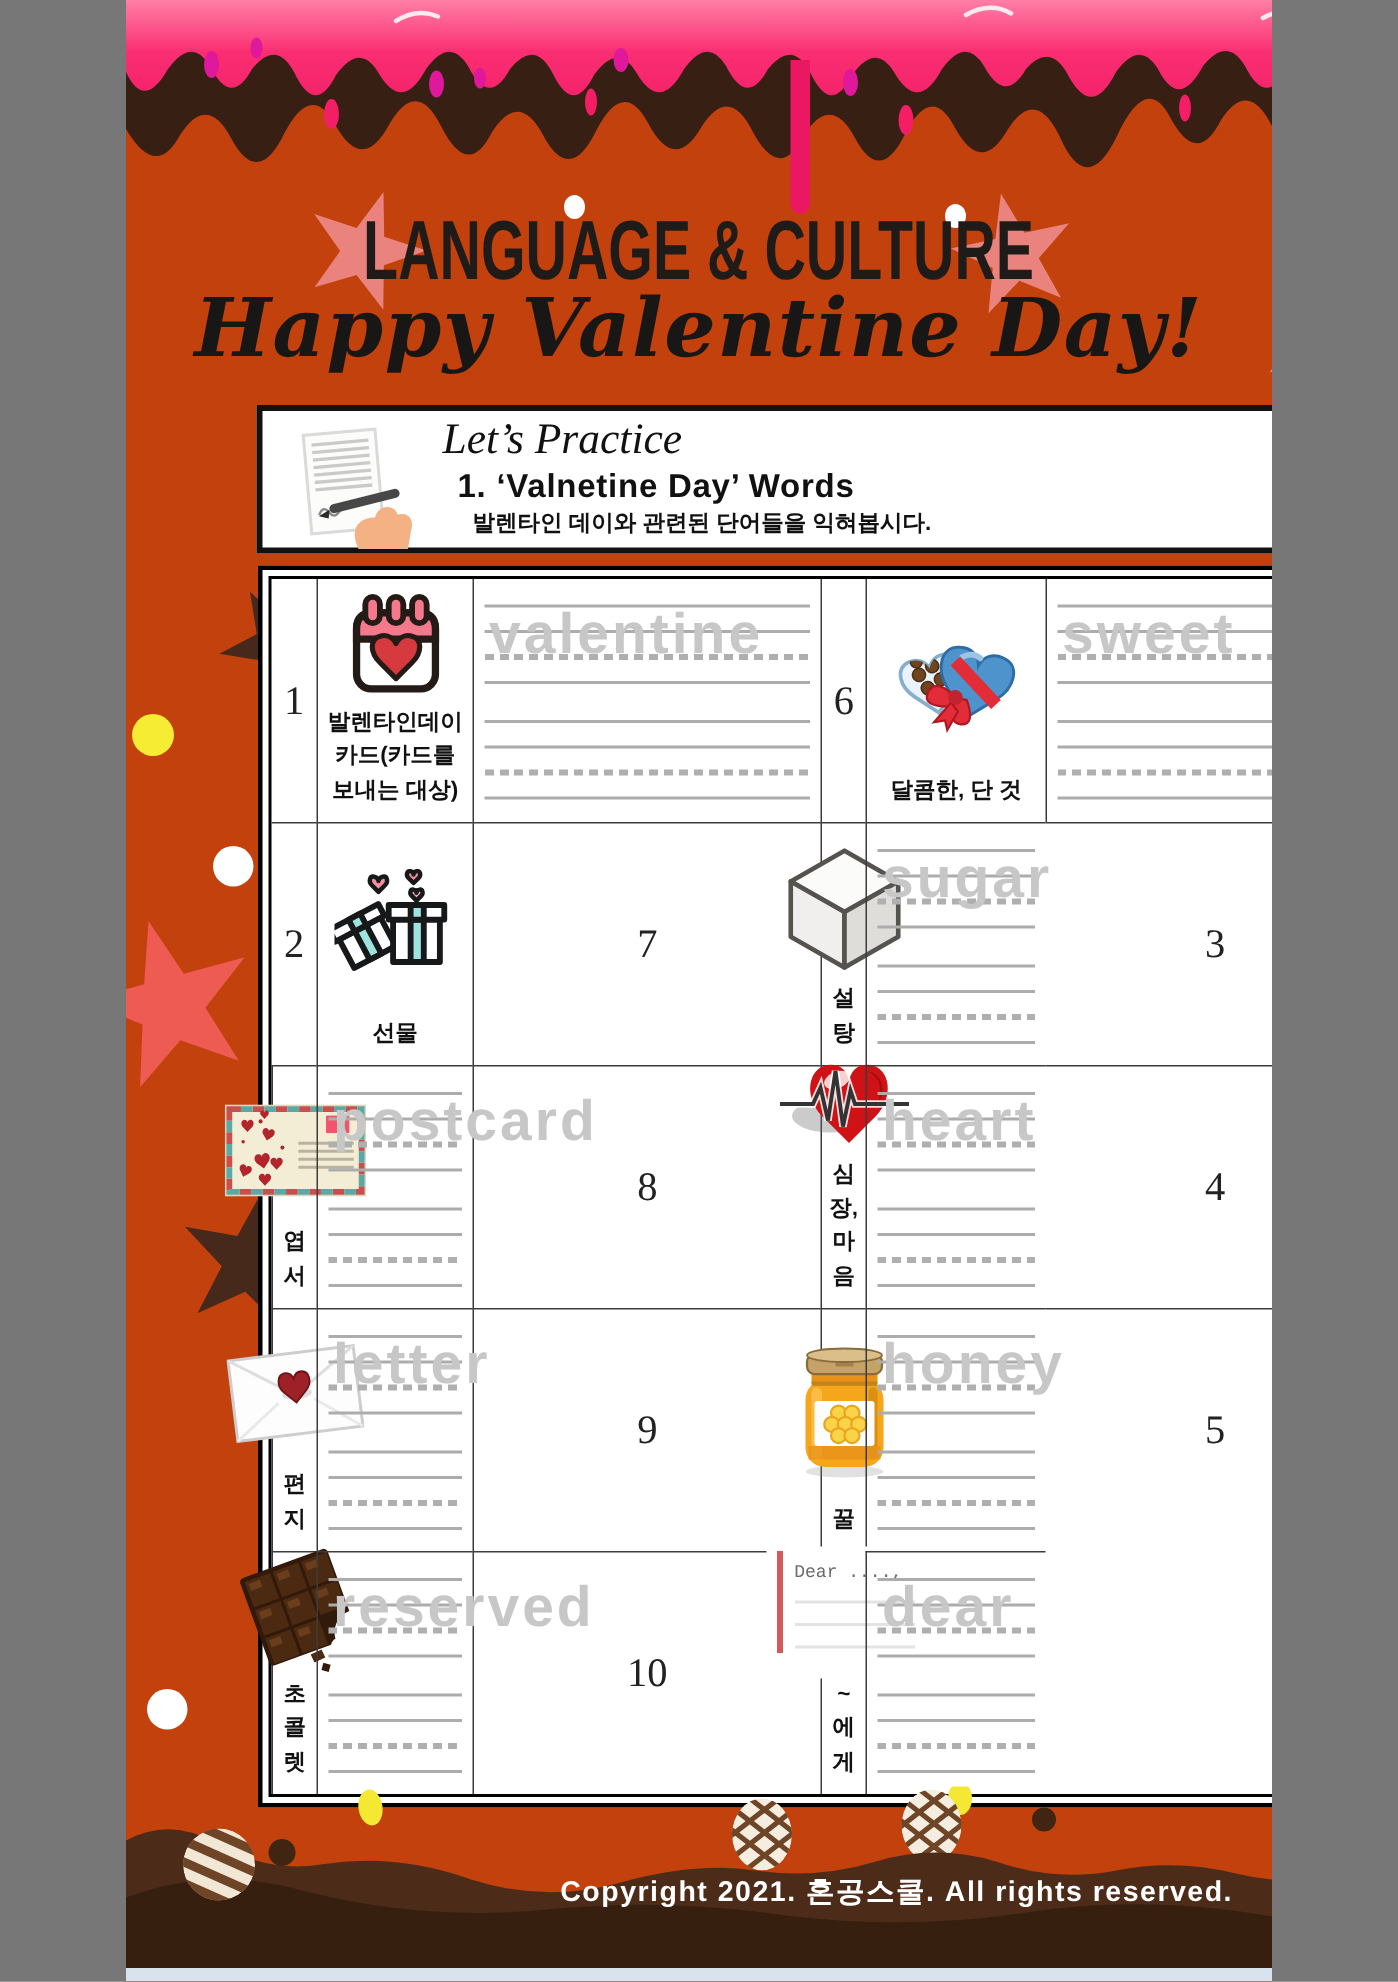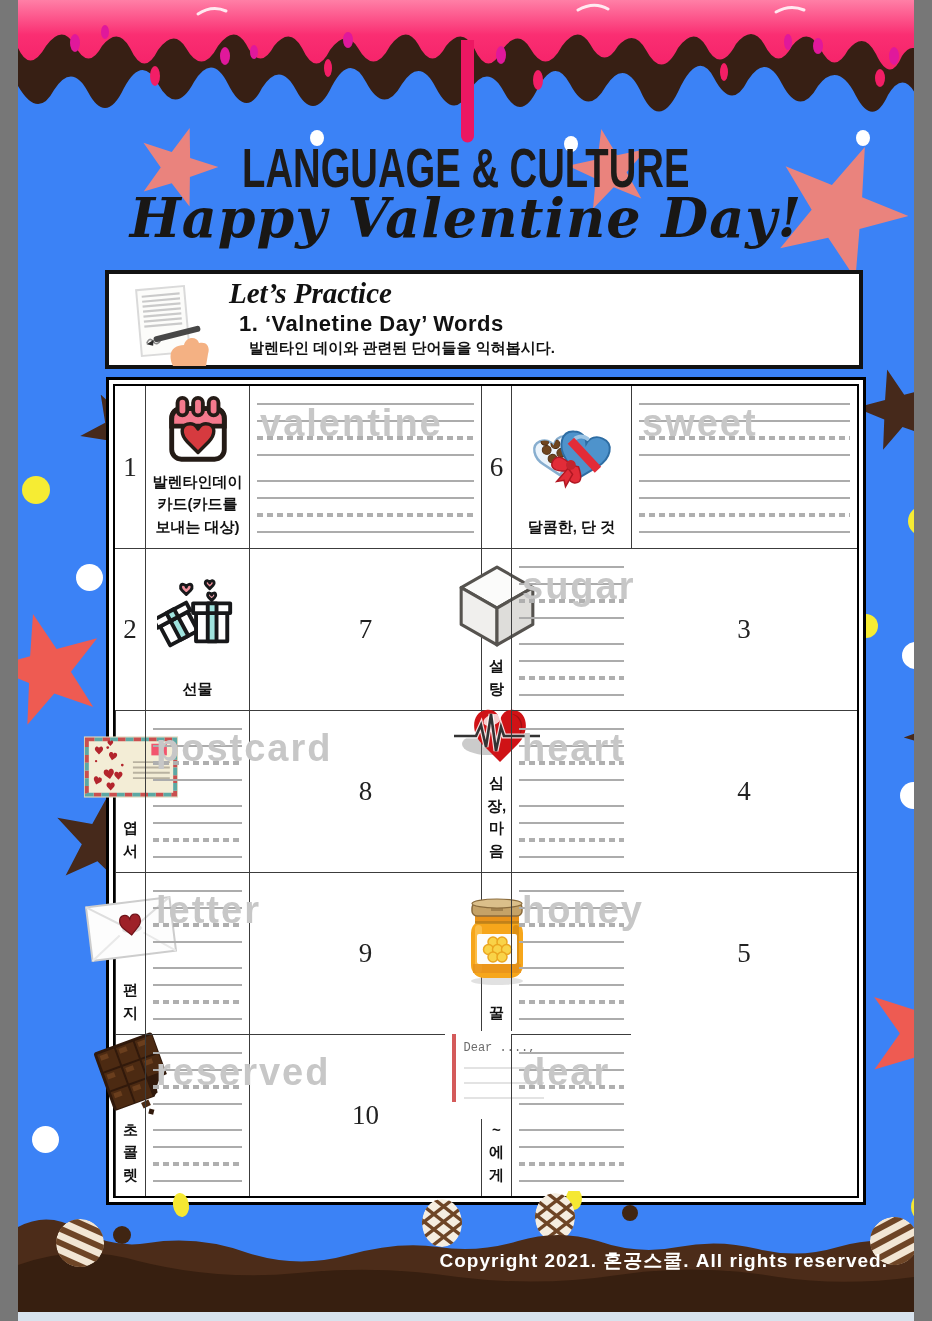--- a/index.html
+++ b/index.html
@@ -1,37 +1,37 @@
 <!DOCTYPE html>
 <html><head>
 <meta charset="utf-8">
 <style>
   html,body{margin:0;padding:0;background:#777;}
-  .page{position:relative;width:896px;height:1321px;margin:0 auto;background:#3b82f6;
+  .page{position:relative;width:764px;height:1321px;margin:0 auto;background:#c2410c;
         overflow:hidden;font-family:"Liberation Sans",sans-serif;}
   
   .star{position:absolute;clip-path:polygon(50% 0%,61.8% 34.5%,98% 34.5%,68.7% 56.6%,79.4% 91%,50% 70.9%,20.6% 91%,31.3% 56.6%,2% 34.5%,38.2% 34.5%);z-index:1;}
   .dot{position:absolute;border-radius:50%;z-index:1;}
   .band{position:absolute;left:0;width:932px;}
   .top-band{top:0;z-index:2;}
   .bottom-band{bottom:0;z-index:5;}
   .bottom-strip{position:absolute;left:0;bottom:0;width:932px;height:9px;background:#D8E3ED;z-index:6;}
   
   .brand{position:absolute;top:140px;left:0;width:100%;text-align:center;z-index:3;}
   .brand span{display:inline-block;font-size:49px;font-weight:700;color:#1E1B19;letter-spacing:0px;
               transform:scale(0.78,1.14);white-space:nowrap;}
   .script-title{position:absolute;top:186px;left:0;width:100%;text-align:center;z-index:3;
                 font-family:"DejaVu Serif","Liberation Serif",serif;font-style:italic;font-weight:700;
                 font-size:54px;color:#191715;letter-spacing:1px;white-space:nowrap;}
   
   .practice-box{position:absolute;left:87px;top:270px;width:758px;height:99px;background:#FFFFFF;
                 border:4px solid #121212;box-sizing:border-box;z-index:4;}
   .practice-icon{position:absolute;left:16px;top:8px;width:84px;height:84px;}
   .lp-heading{margin:3px 0 1px 120px;font-family:"Liberation Serif",serif;font-style:italic;
-              font-weight:700;font-size:29px;color:#111;}
+              font-weight:400;font-size:29px;color:#111;}
   .lp-sub{margin:1px 0 2px 130px;font-weight:700;font-size:22px;color:#111;letter-spacing:0.5px;}
   .lp-ko{margin:0 0 0 140px;font-weight:700;font-size:15px;color:#111;}
   
   .table-wrap{position:absolute;left:88px;top:377px;width:760px;height:828px;background:#FFFFFF;
               border:3px solid #000;box-sizing:border-box;padding:4px;z-index:4;}
   .grid{width:100%;height:100%;border:2px solid #000;box-sizing:border-box;display:grid;
         grid-template-columns:30px 104px 232px 30px 120px 1fr;grid-template-rows:repeat(5,1fr);}
   .cell{box-sizing:border-box;min-width:0;min-height:0;}
   .bl{border-left:1.5px solid #3C3C3C;}
   .bt{border-top:1.5px solid #3C3C3C;}

